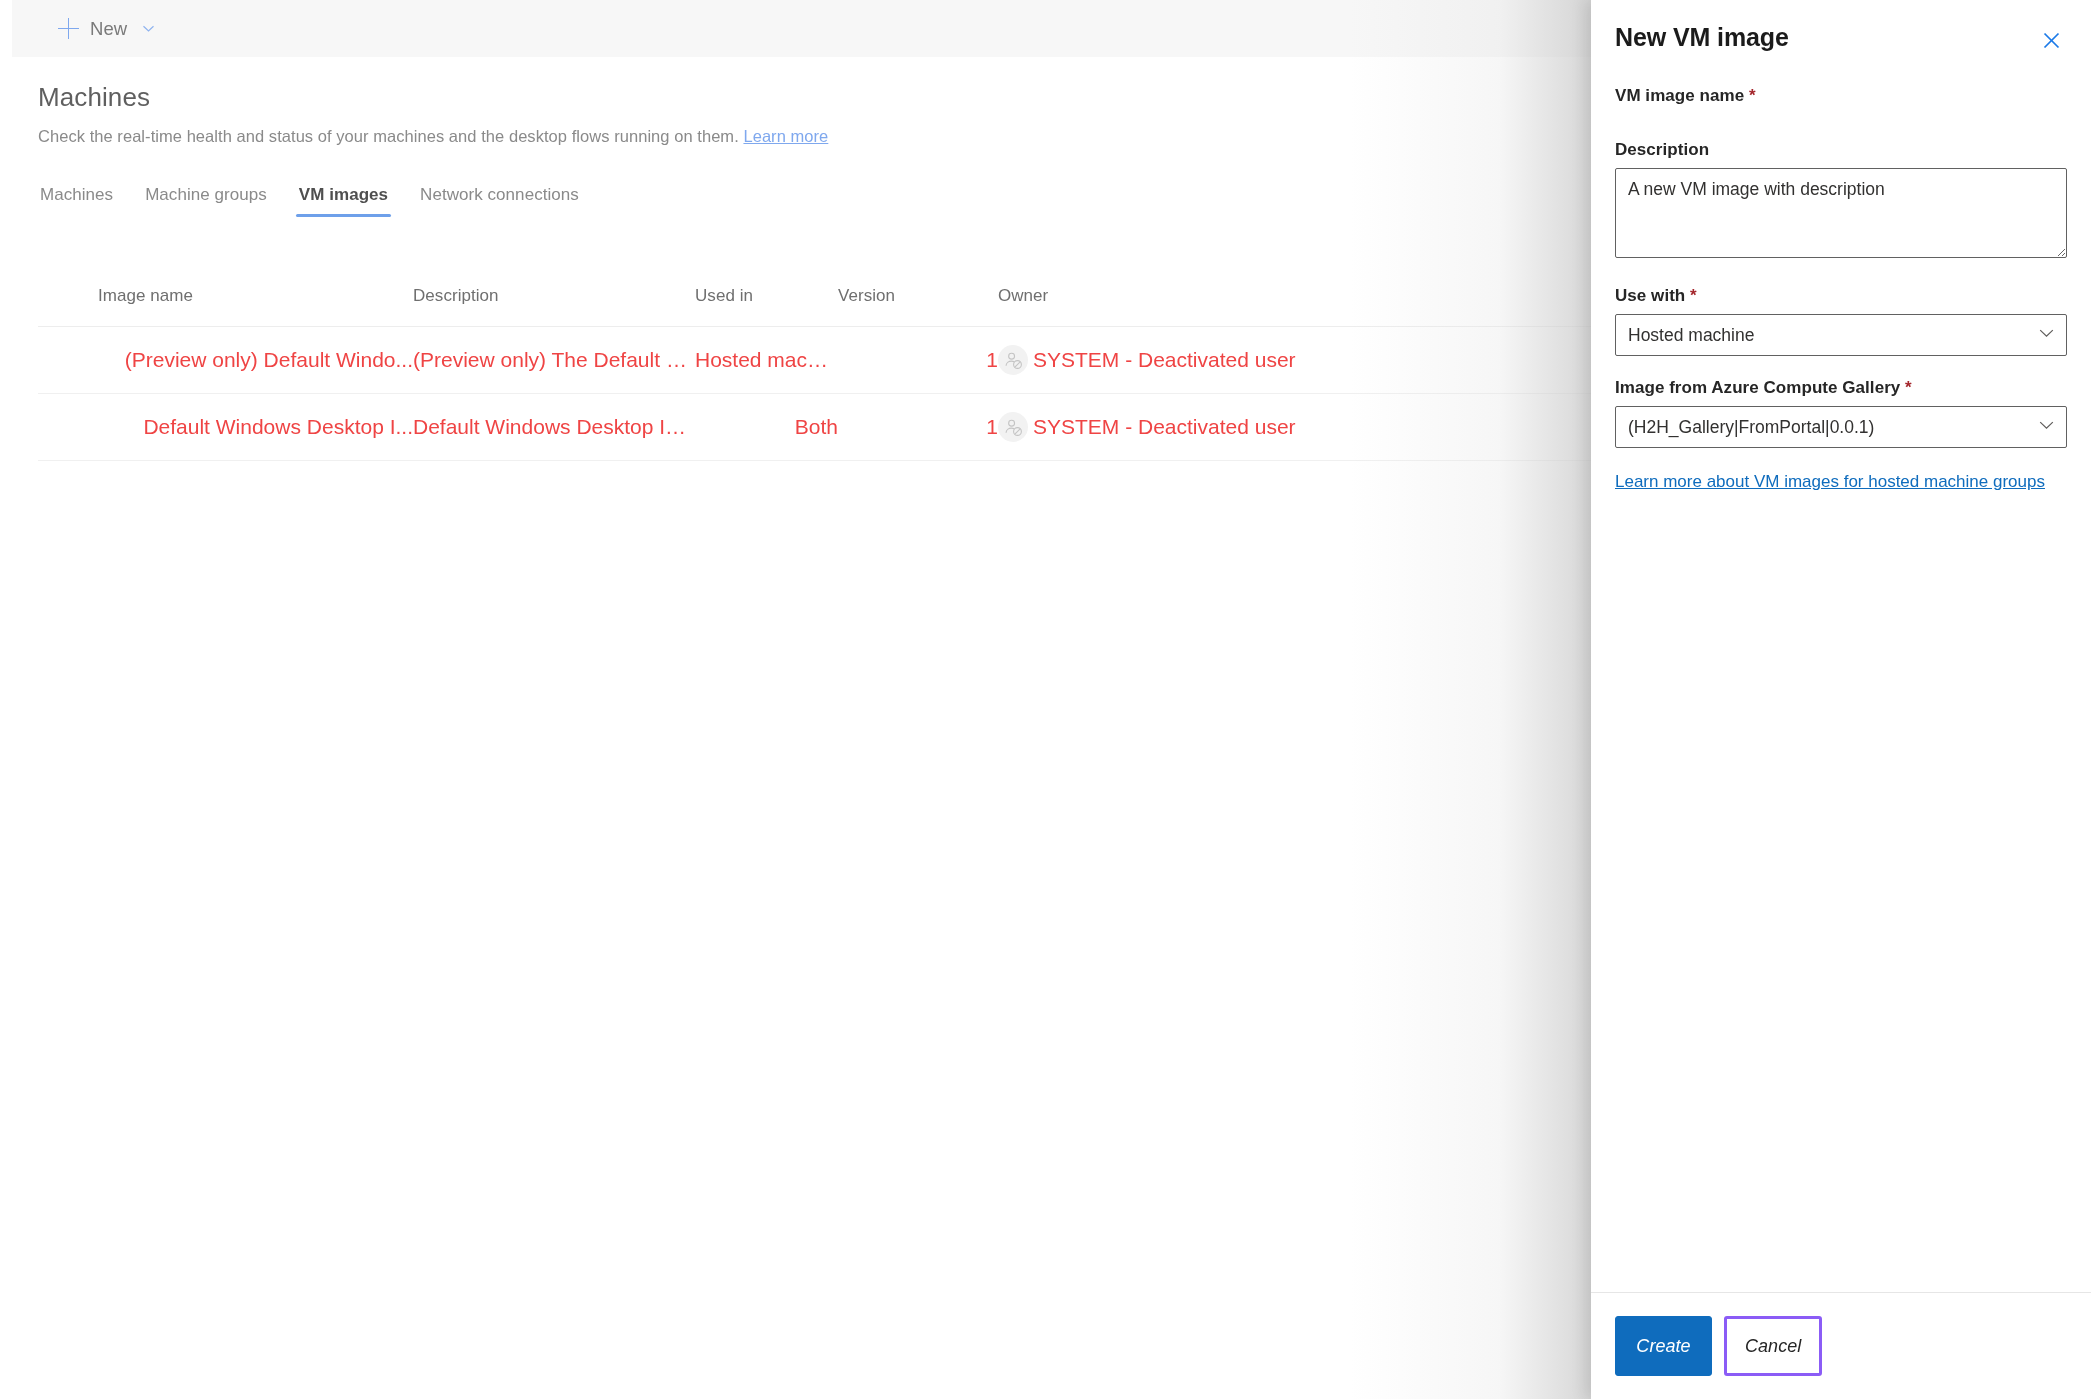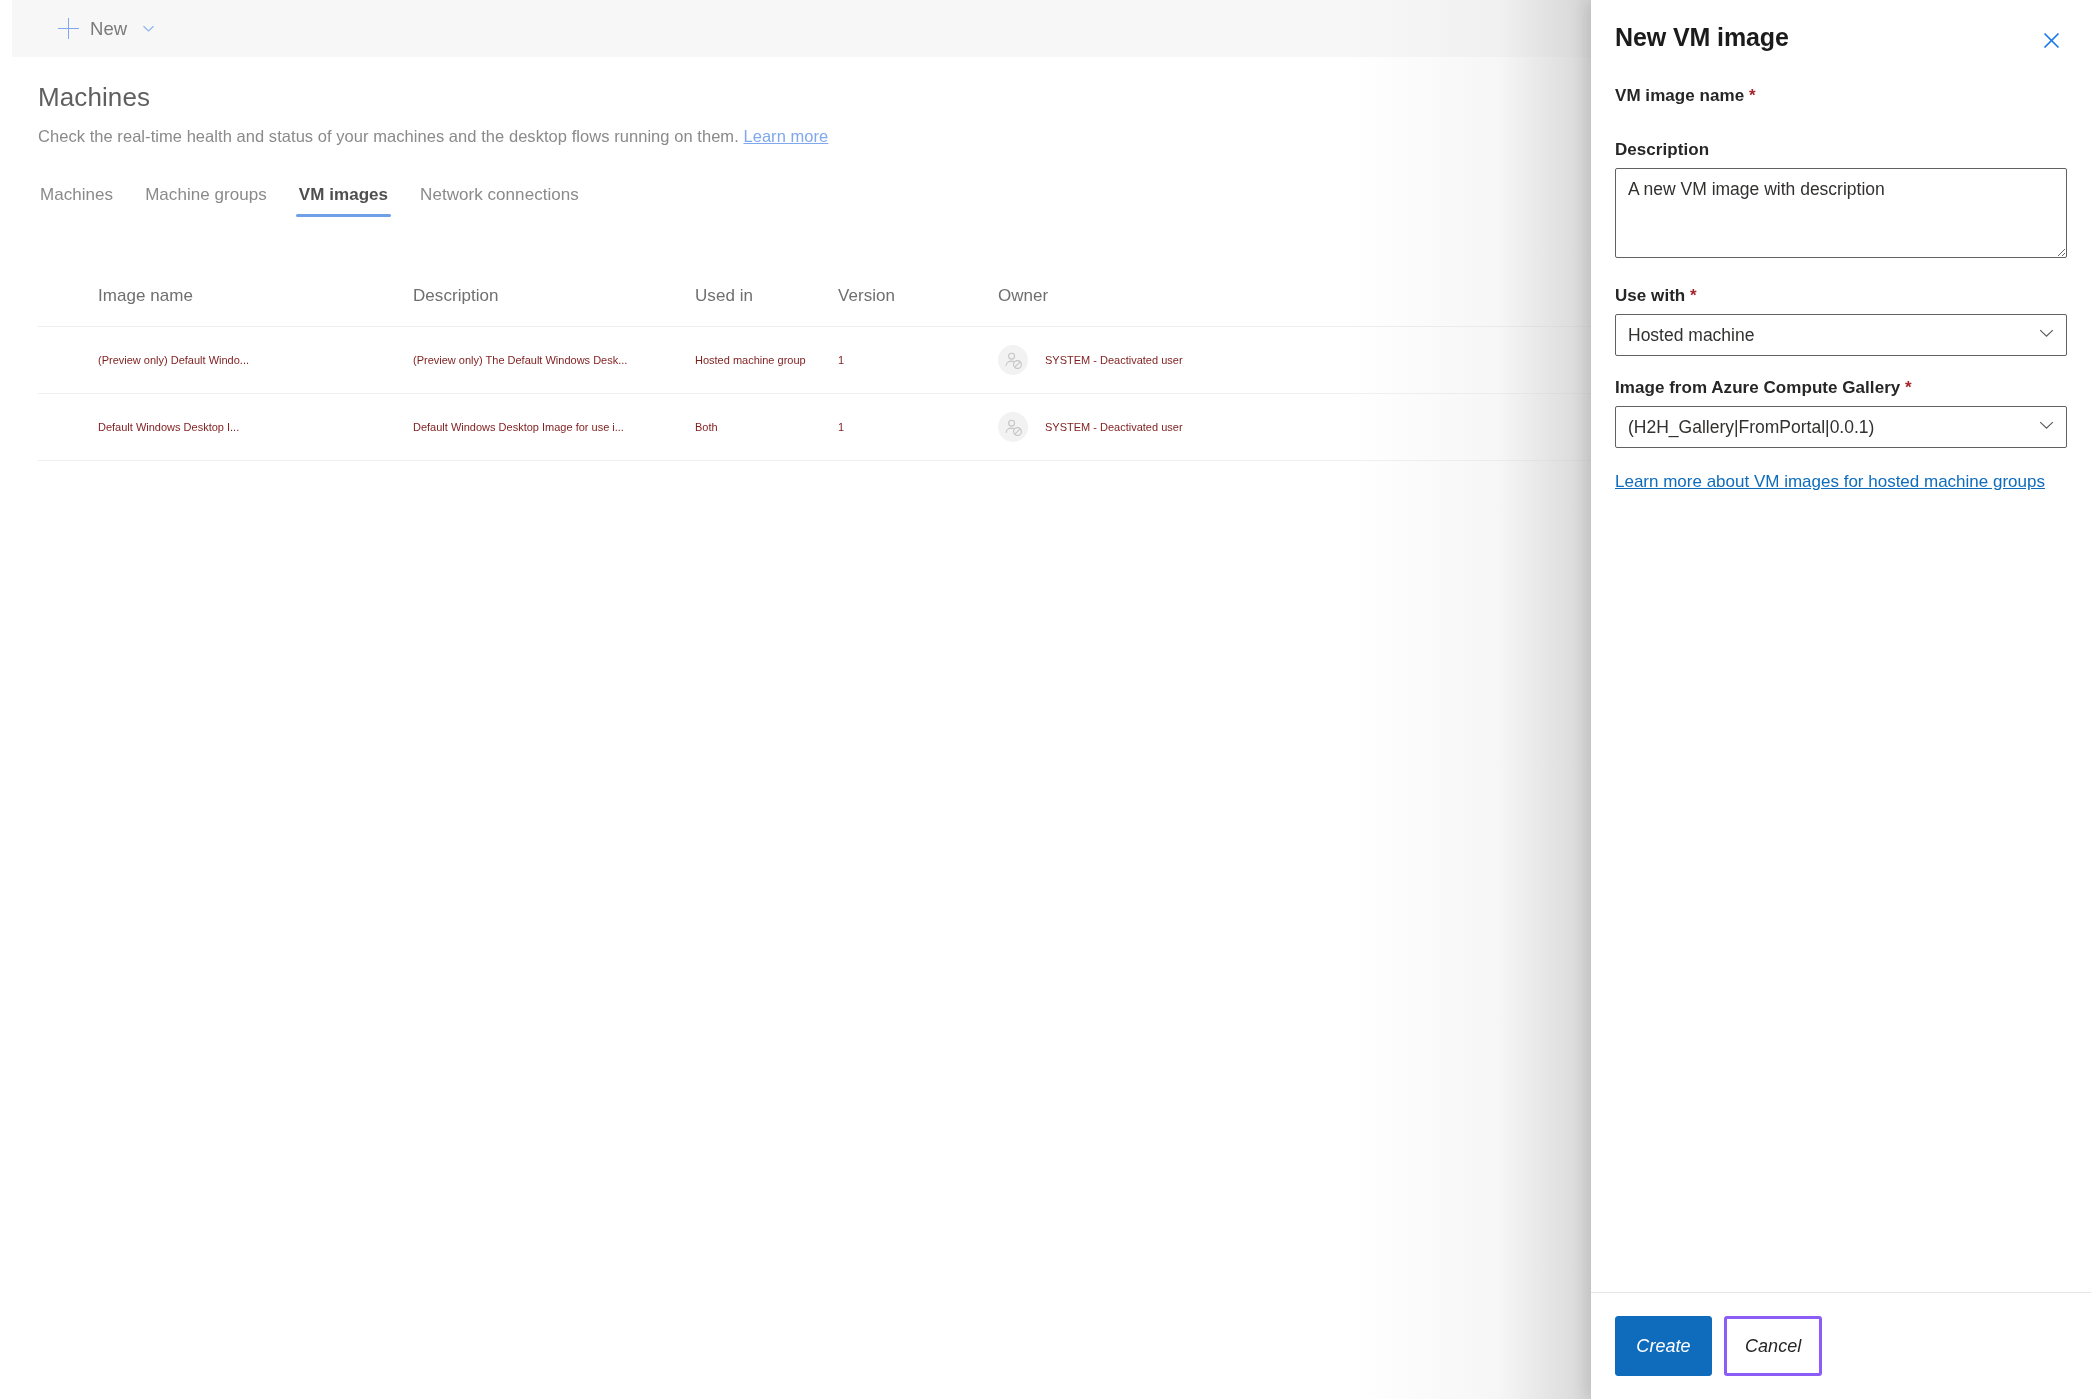--- a/index.html
+++ b/index.html
@@ -147,30 +147,31 @@
   .c-ver   { width: 160px; }
   .c-owner { width: 430px; }
 
   .tbl-head .cell {
     font-size: 17px;
     color: #6f6f6f;
     letter-spacing: 0.05px;
     white-space: nowrap;
   }
   .tbl-body-row .cell {
-    font-size: 11px;
-    color: #7f1d1d;
+    font-size: 21px;
+    color: #ef4444;
     white-space: nowrap;
     overflow: hidden;
     text-overflow: ellipsis;
+    text-align: right;
   }
   .owner-cell {
     display: flex;
     align-items: center;
-    gap: 17px;
+    gap: 5px;
   }
   .avatar {
     width: 30px; height: 30px;
     border-radius: 50%;
     background: #f2f2f2;
     display: flex;
     align-items: center;
     justify-content: center;
     flex: 0 0 auto;
   }

